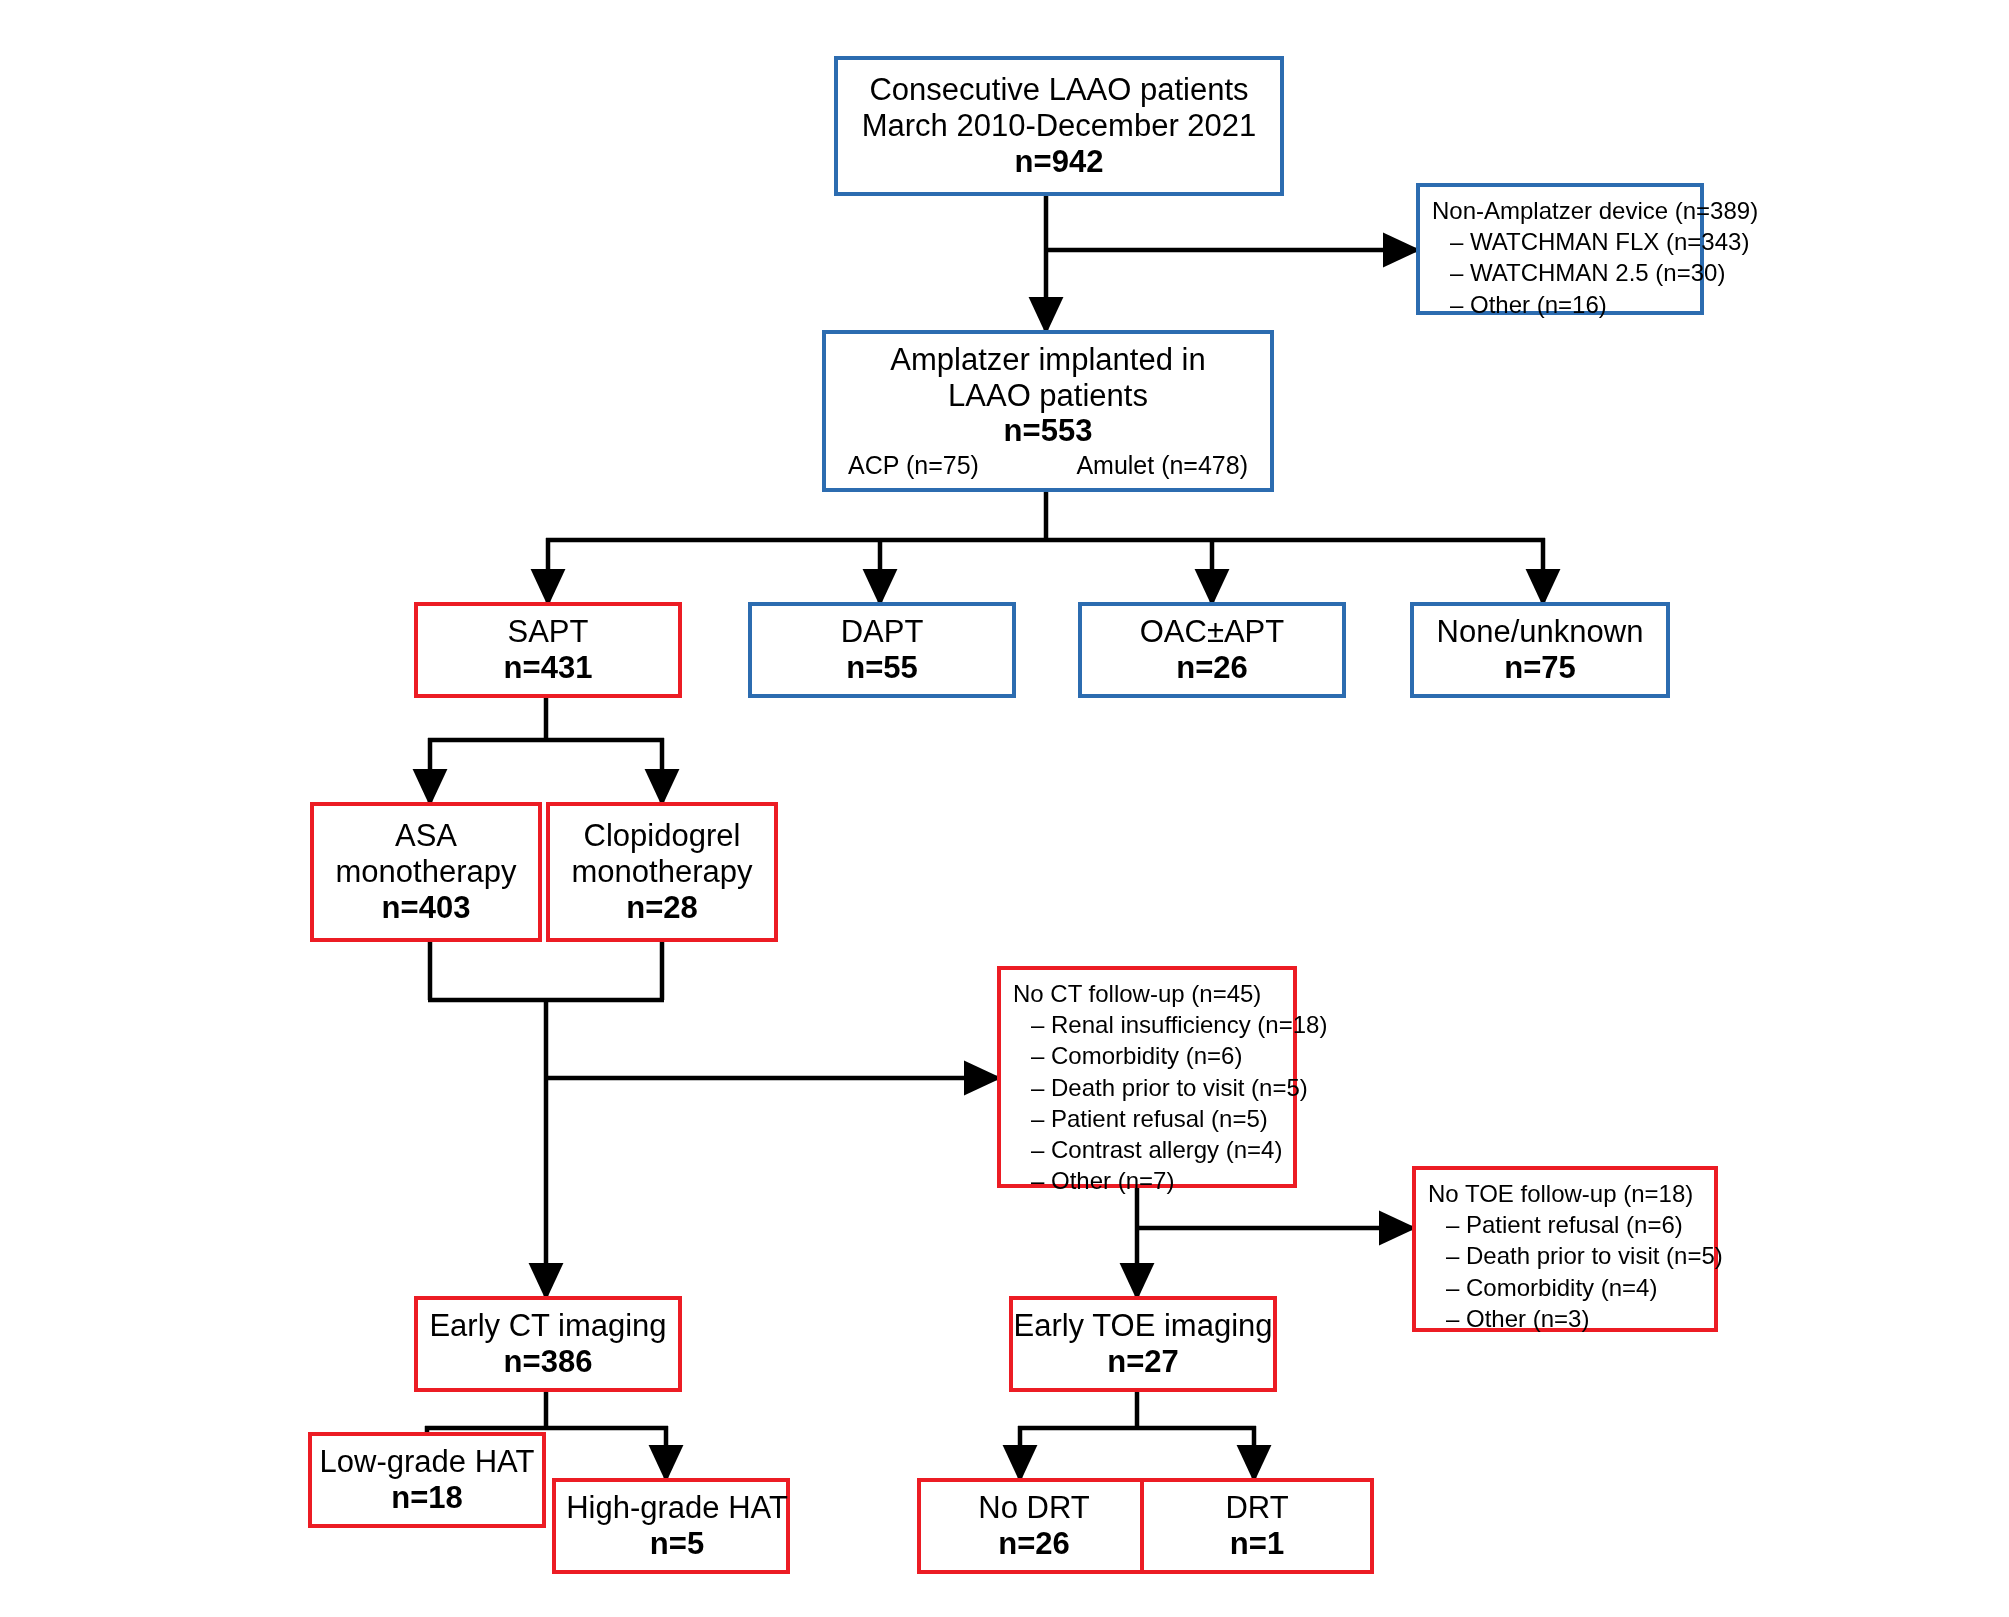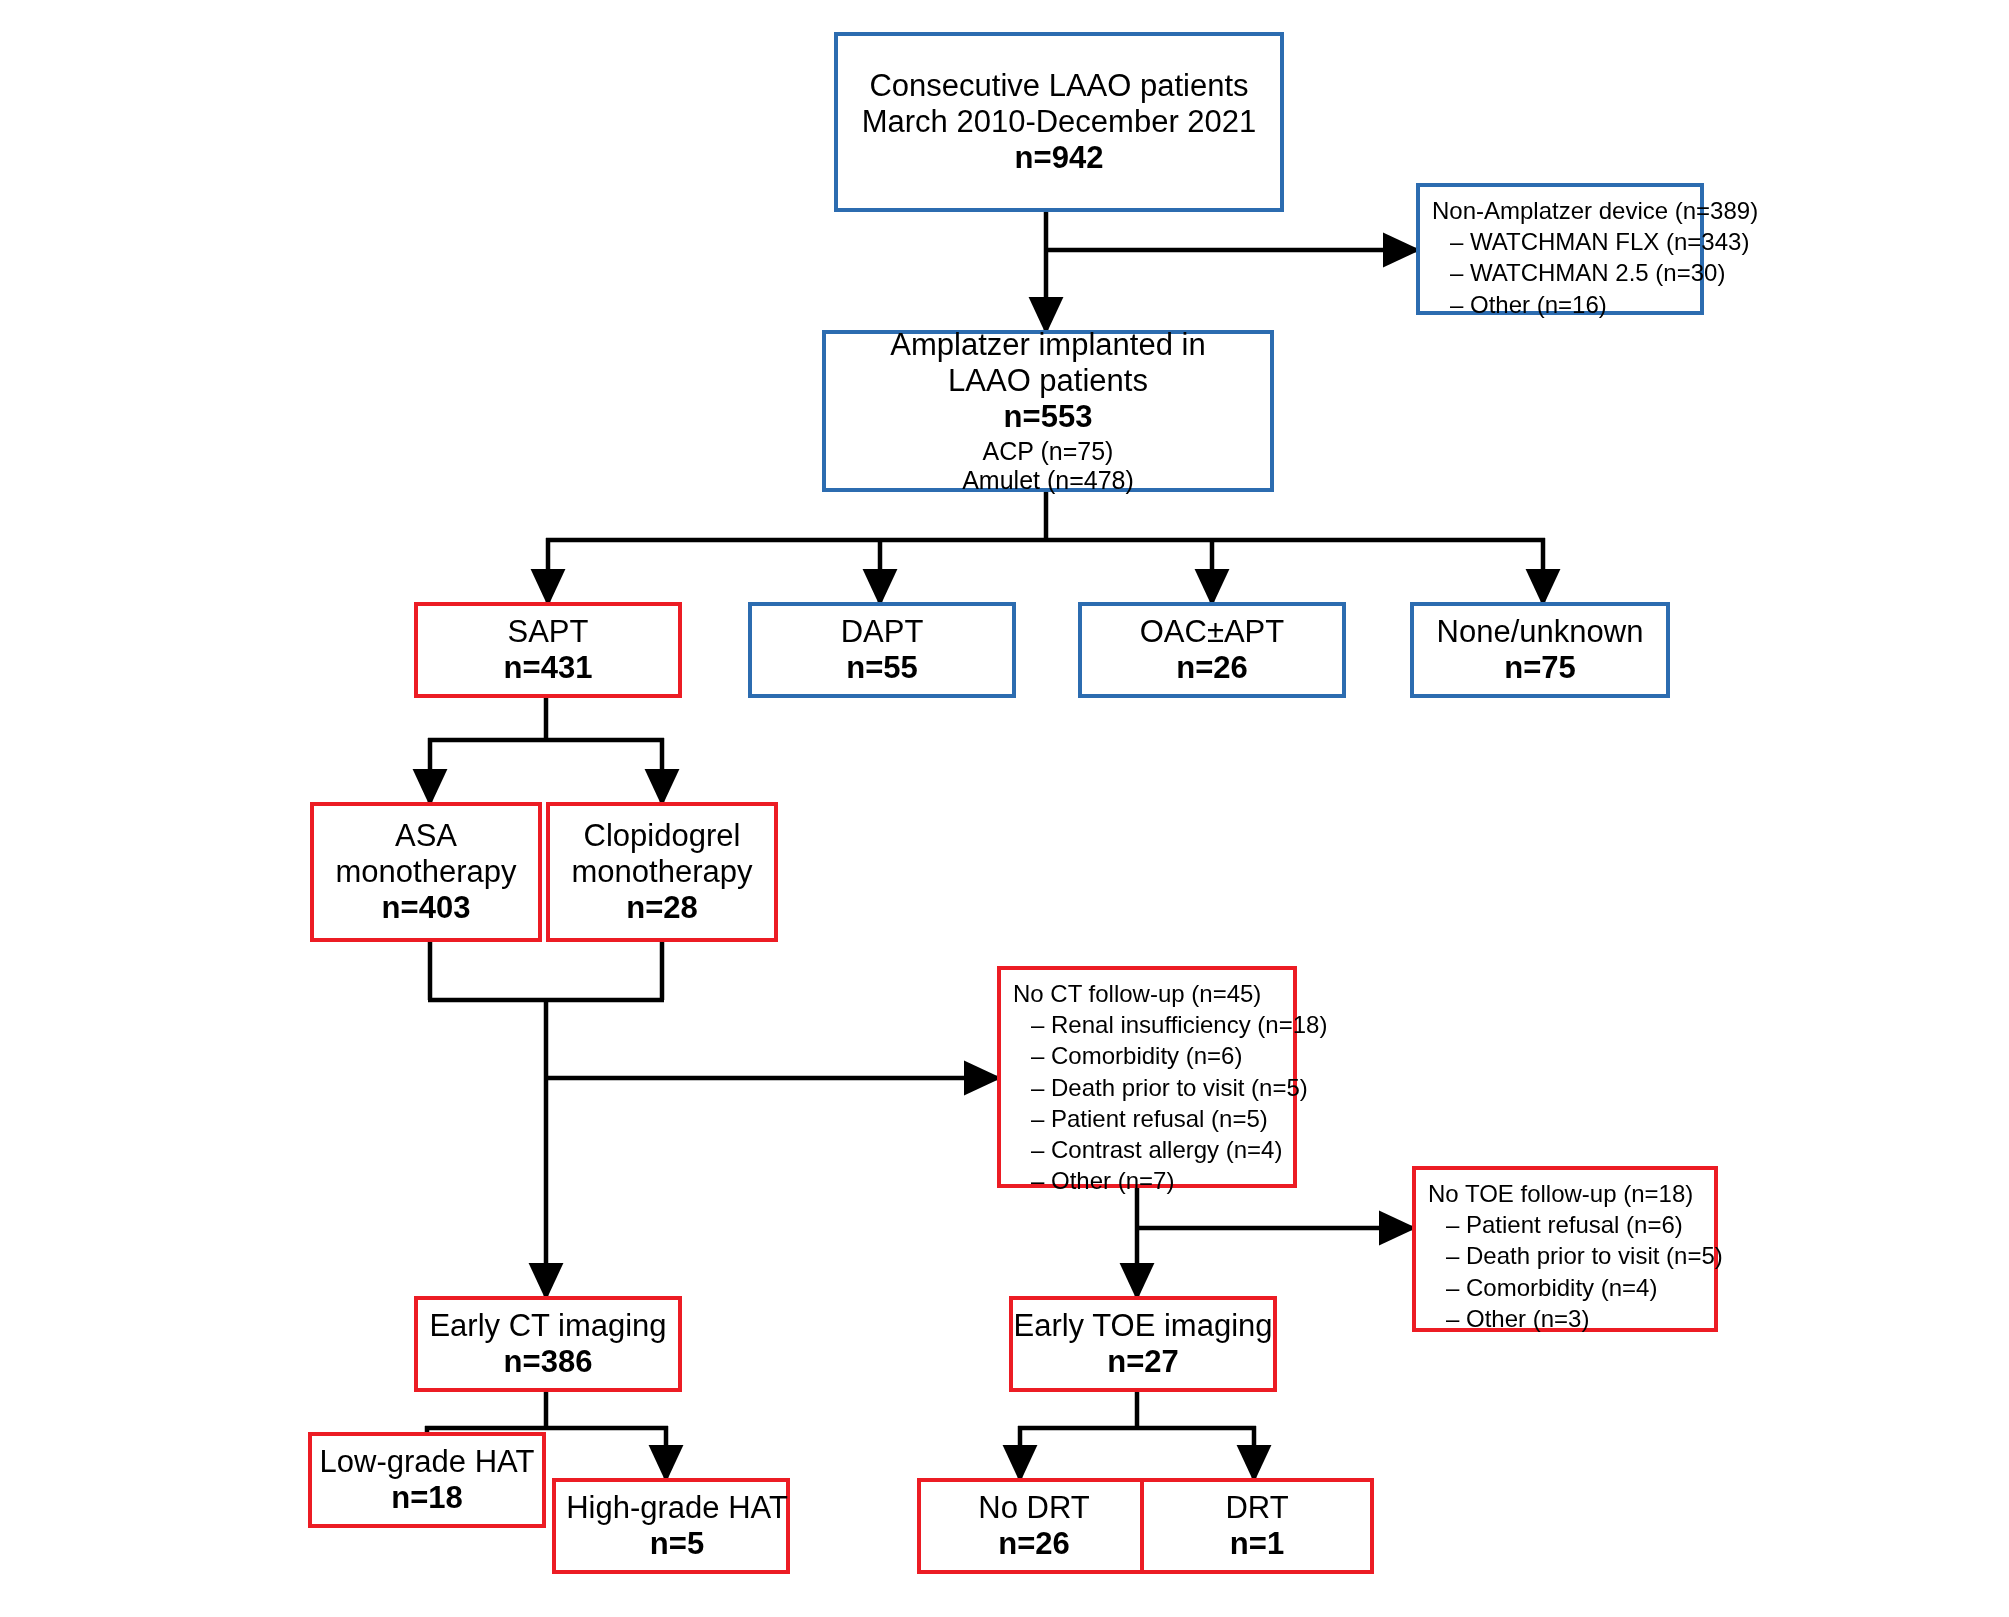--- a/index.html
+++ b/index.html
@@ -50,21 +50,20 @@
     line-height: 1.16;
     white-space: nowrap;
   }
   .t-main   { font-size: 31px; font-weight: 400; }
   .t-bold   { font-size: 31px; font-weight: 700; }
   .t-sub    { font-size: 25px; font-weight: 400; }
   .t-list   { font-size: 24px; font-weight: 400; line-height: 1.30; }
   .t-list.indent { padding-left: 18px; }
   .subrow {
     display: flex;
-    flex-direction: column;
     justify-content: space-between;
     width: 100%;
     box-sizing: border-box;
     padding: 2px 22px 0 22px;
   }
 </style>
 </head>
 <body>
 
 <div id="flow-root">
@@ -111,21 +110,21 @@
       <line x1="427" y1="1426" x2="427" y2="1478" marker-end="url(#arrow)"></line>
       <line x1="666" y1="1426" x2="666" y2="1478" marker-end="url(#arrow)"></line>
 
       <line x1="1137" y1="1392" x2="1137" y2="1428"></line>
       <line x1="1018" y1="1428" x2="1256" y2="1428"></line>
       <line x1="1020" y1="1426" x2="1020" y2="1478" marker-end="url(#arrow)"></line>
       <line x1="1254" y1="1426" x2="1254" y2="1478" marker-end="url(#arrow)"></line>
     </g>
   </svg>
 
-  <div class="box blue" style="left:834px; top:32px; width:450px; height:180px;text-align:right;">
+  <div class="box blue" style="left:834px; top:56px; width:450px; height:140px;text-align:right;">
     <span class="ln t-main">Consecutive LAAO patients</span>
     <span class="ln t-main">March 2010-December 2021</span>
     <span class="ln t-bold">n=942</span>
   </div>
 
   <div class="box blue listbox" style="left:1416px; top:183px; width:288px; height:132px;">
     <span class="ln t-list">Non-Amplatzer device (n=389)</span>
     <span class="ln t-list indent">– WATCHMAN FLX (n=343)</span>
     <span class="ln t-list indent">– WATCHMAN 2.5 (n=30)</span>
     <span class="ln t-list indent">– Other (n=16)</span>

